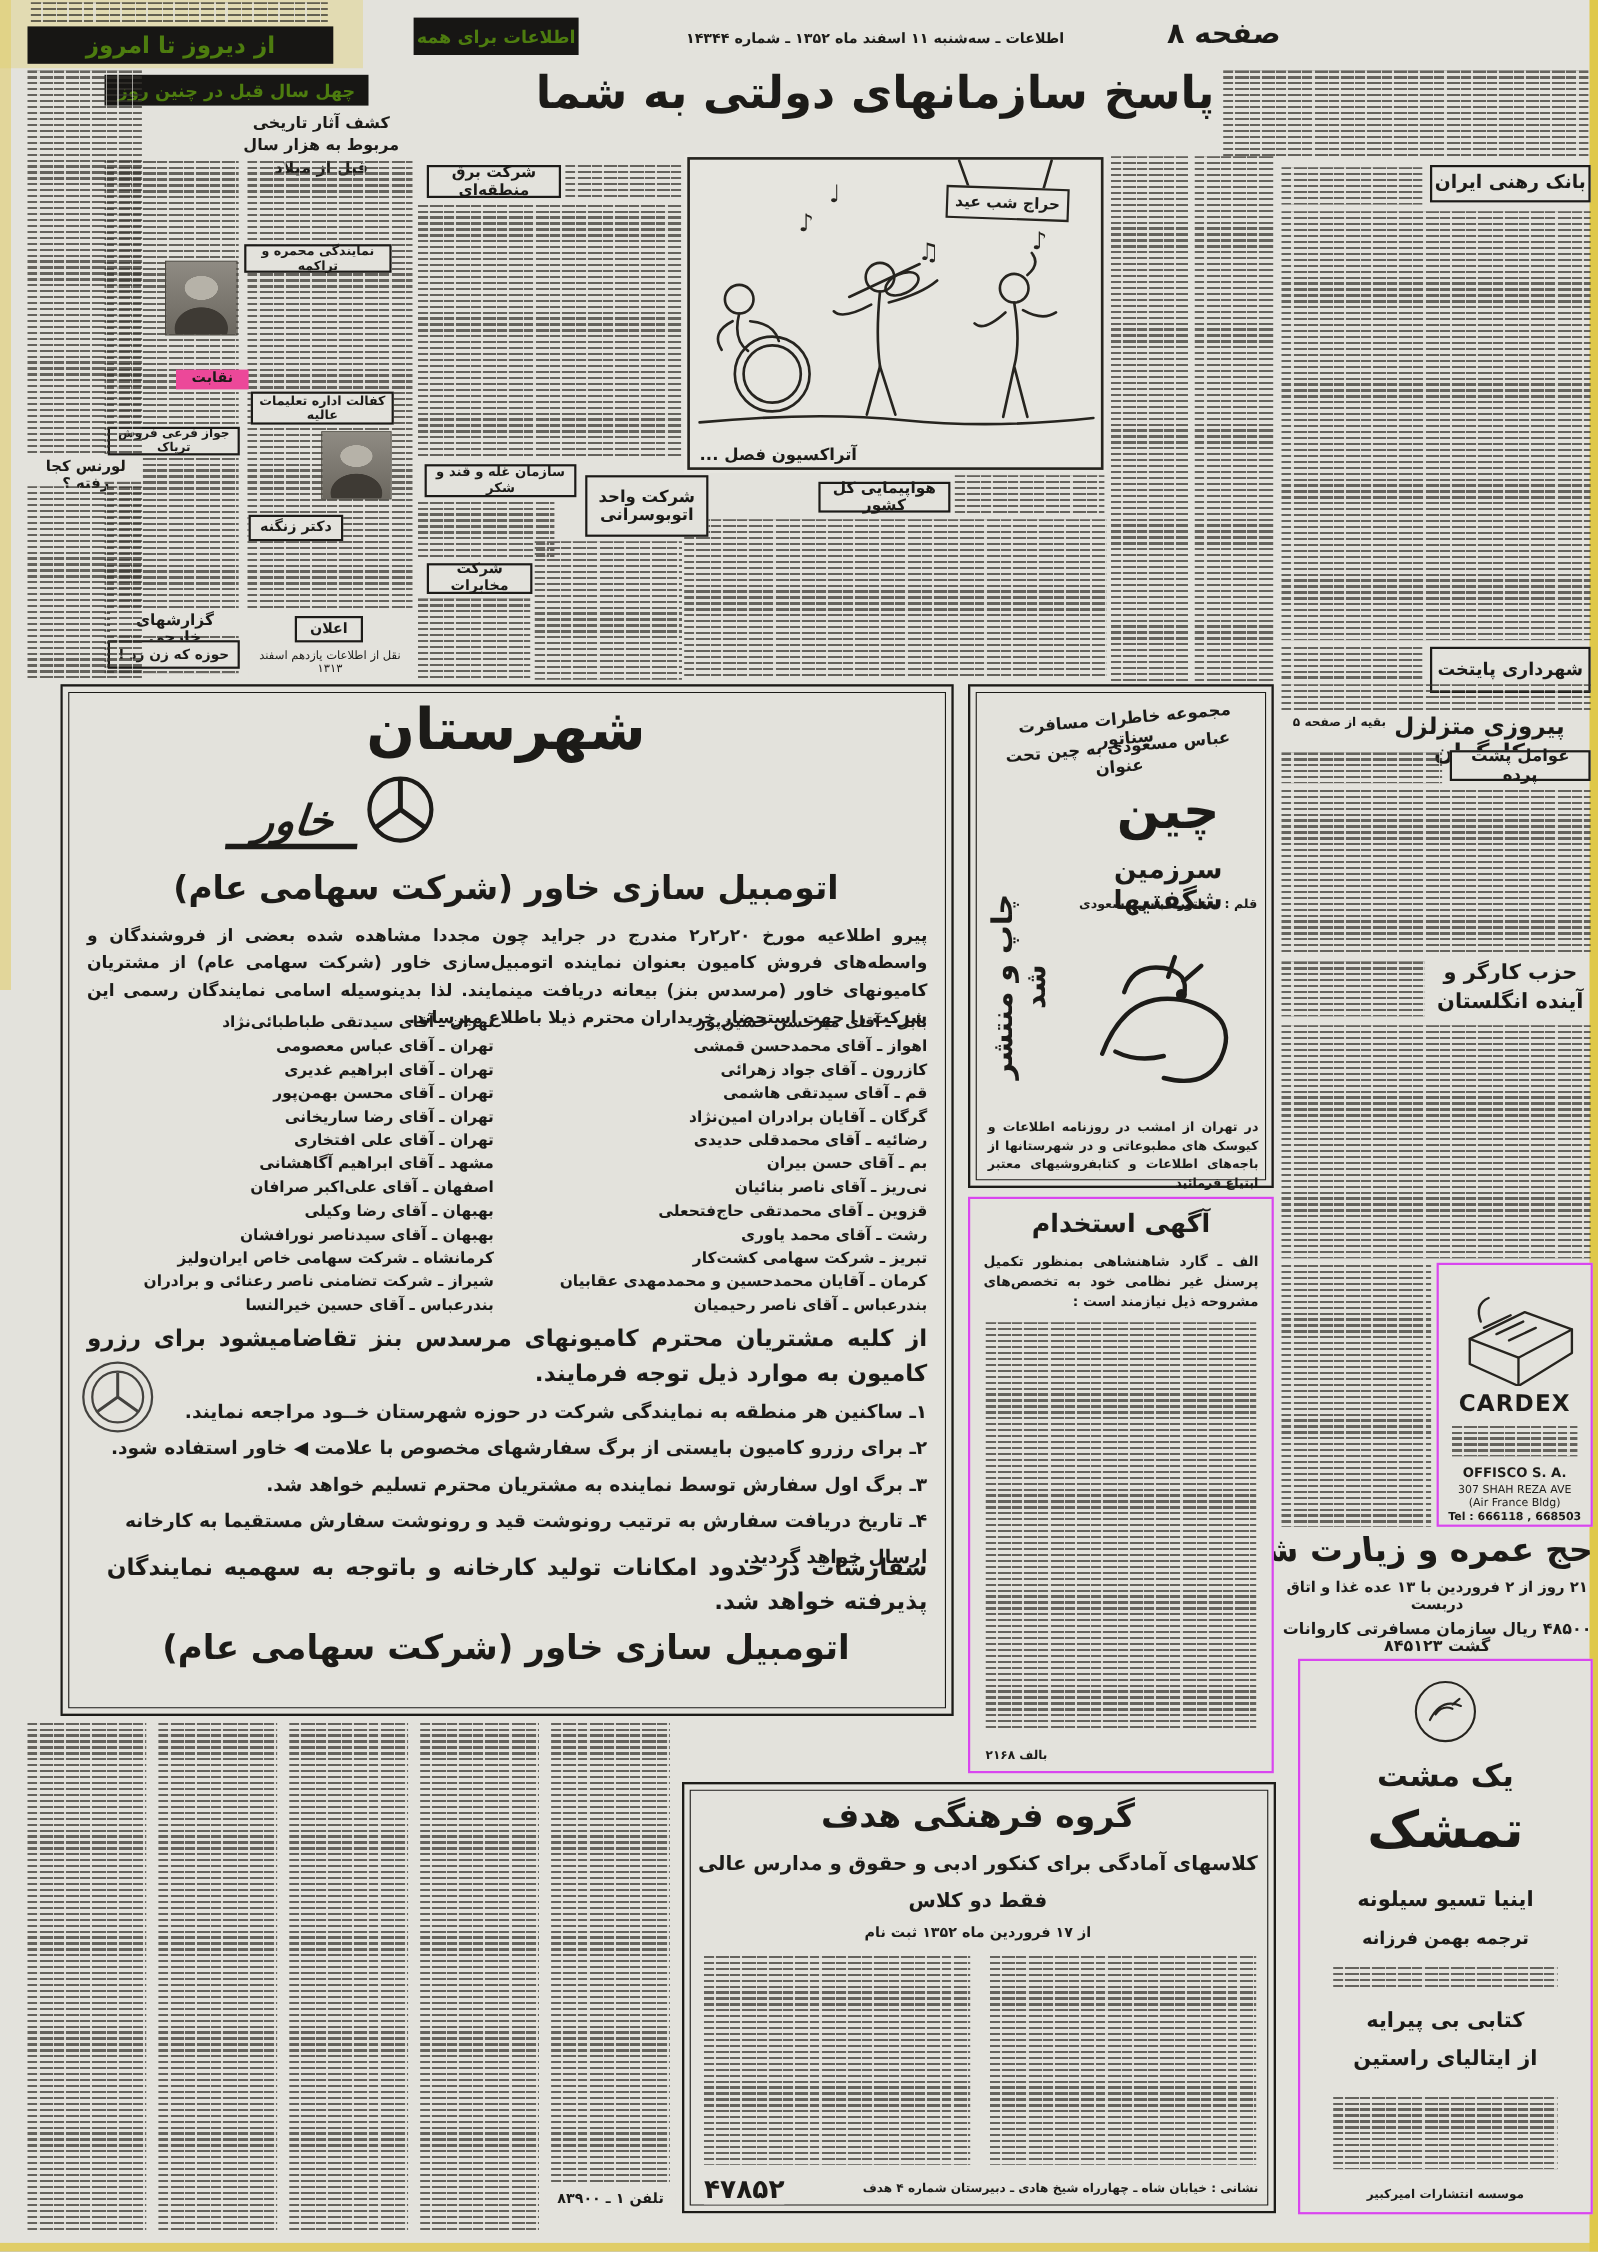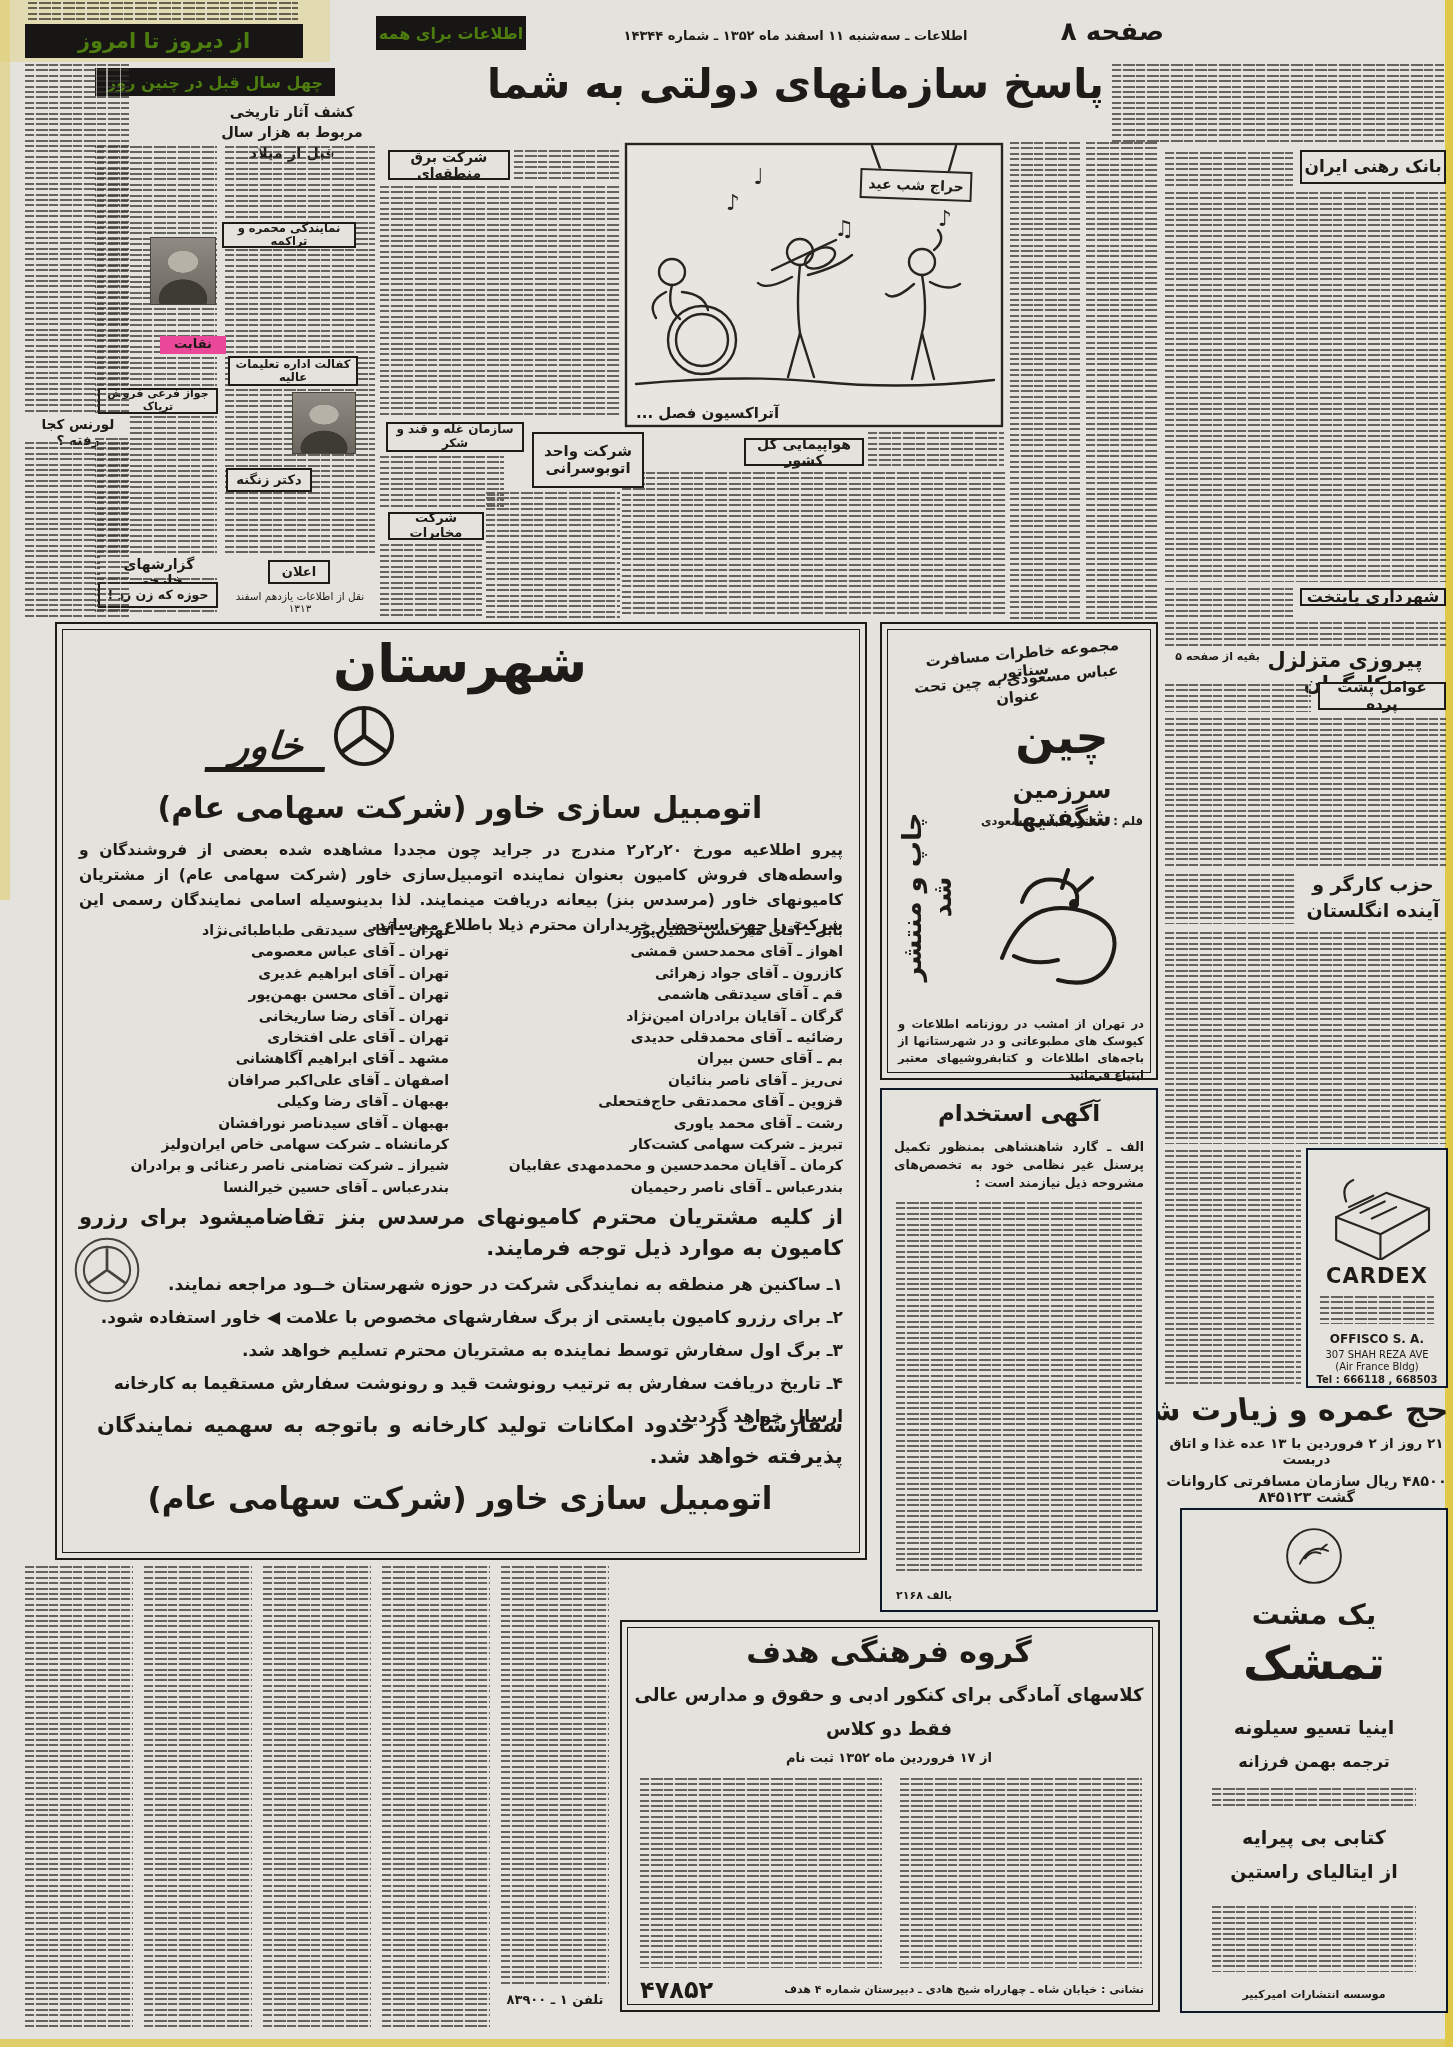--- a/index.html
+++ b/index.html
@@ -10,21 +10,21 @@
   .bh{border:2px solid #1c1b18;background:#e3e2dc;font-weight:bold;display:flex;align-items:center;justify-content:center;text-align:center;line-height:1.15}
   .sim{background-image:
     repeating-linear-gradient(90deg, rgba(227,226,220,0) 0 9px, rgba(227,226,220,.92) 9px 11px, rgba(227,226,220,0) 11px 23px, rgba(227,226,220,.92) 23px 24px),
     repeating-linear-gradient(180deg,#35332d 0 2px, rgba(0,0,0,0) 2px 5.4px);
     opacity:.72}
   .photo{border:1px solid #4a463f;background:
     radial-gradient(ellipse 40% 28% at 50% 36%, #b6b2a8 0 58%, rgba(0,0,0,0) 60%),
     radial-gradient(ellipse 62% 48% at 50% 92%, #3e3a34 0 60%, rgba(0,0,0,0) 62%),
     linear-gradient(180deg,#8f8b83,#6b675f)}
   .box2{border:2px solid #1c1b18;box-shadow:inset 0 0 0 5px #e3e2dc, inset 0 0 0 6px #1c1b18;background:#e3e2dc}
-  .box1{border:2px solid #0f172a;background:#e3e2dc}
+  .box1{border:2px solid #d946ef;background:#e3e2dc}
   .c{text-align:center}
   .j{text-align:justify}
   .dealer{font-size:14px;font-weight:bold;line-height:21.4px;white-space:nowrap}
   .numitem{font-size:17px;font-weight:bold;line-height:33px;text-align:right}
   .nowrap{white-space:nowrap}
   svg{display:block}
 </style>
 </head>
 <body>
 
@@ -41,21 +41,21 @@
   <div class="abs c" style="left:548px;top:28px;width:495px;height:20px;font-size:13px;font-weight:bold">اطلاعات ـ سه‌شنبه ۱۱ اسفند ماه ۱۳۵۲ ـ شماره ۱۴۳۴۴</div>
   <div class="abs c" style="left:1055px;top:16px;width:115px;height:40px;font-size:26px;font-weight:900">صفحه ۸</div>
 
   <div class="abs c nowrap" style="left:556px;top:60px;width:548px;height:58px;font-size:41px;font-weight:900">پاسخ سازمانهای دولتی به شما</div>
   <div class="abs sim" style="left:1112px;top:64px;width:332px;height:80px"></div>
 
   <div class="abs sim" style="left:1165px;top:152px;width:128px;height:34px"></div>
   <div class="abs bh" style="left:1300px;top:150px;width:146px;height:34px;font-size:17px">بانک رهنی ایران</div>
   <div class="abs sim" style="left:1165px;top:192px;width:281px;height:390px"></div>
   <div class="abs sim" style="left:1165px;top:588px;width:128px;height:30px"></div>
-  <div class="abs bh" style="left:1300px;top:588px;width:146px;height:18px;font-size:16px">شهرداری پایتخت</div>
+  <div class="abs bh" style="left:1300px;top:588px;width:146px;height:42px;font-size:16px">شهرداری پایتخت</div>
   <div class="abs sim" style="left:1165px;top:622px;width:281px;height:24px"></div>
 
   <div class="abs" style="left:1168px;top:650px;width:92px;height:16px;font-size:11px;font-weight:bold">بقیه از صفحه ۵</div>
   <div class="abs c" style="left:1245px;top:648px;width:200px;height:26px;font-size:21px;font-weight:900">پیروزی متزلزل کارگران</div>
   <div class="abs sim" style="left:1165px;top:684px;width:146px;height:28px"></div>
   <div class="abs bh" style="left:1318px;top:682px;width:128px;height:28px;font-size:15px">عوامل پشت پرده</div>
   <div class="abs sim" style="left:1165px;top:718px;width:281px;height:150px"></div>
   <div class="abs sim" style="left:1165px;top:874px;width:130px;height:50px"></div>
   <div class="abs c" style="left:1300px;top:872px;width:146px;height:52px;font-size:19px;font-weight:900;line-height:1.35">حزب کارگر و آینده انگلستان</div>
   <div class="abs sim" style="left:1165px;top:932px;width:281px;height:212px"></div>

